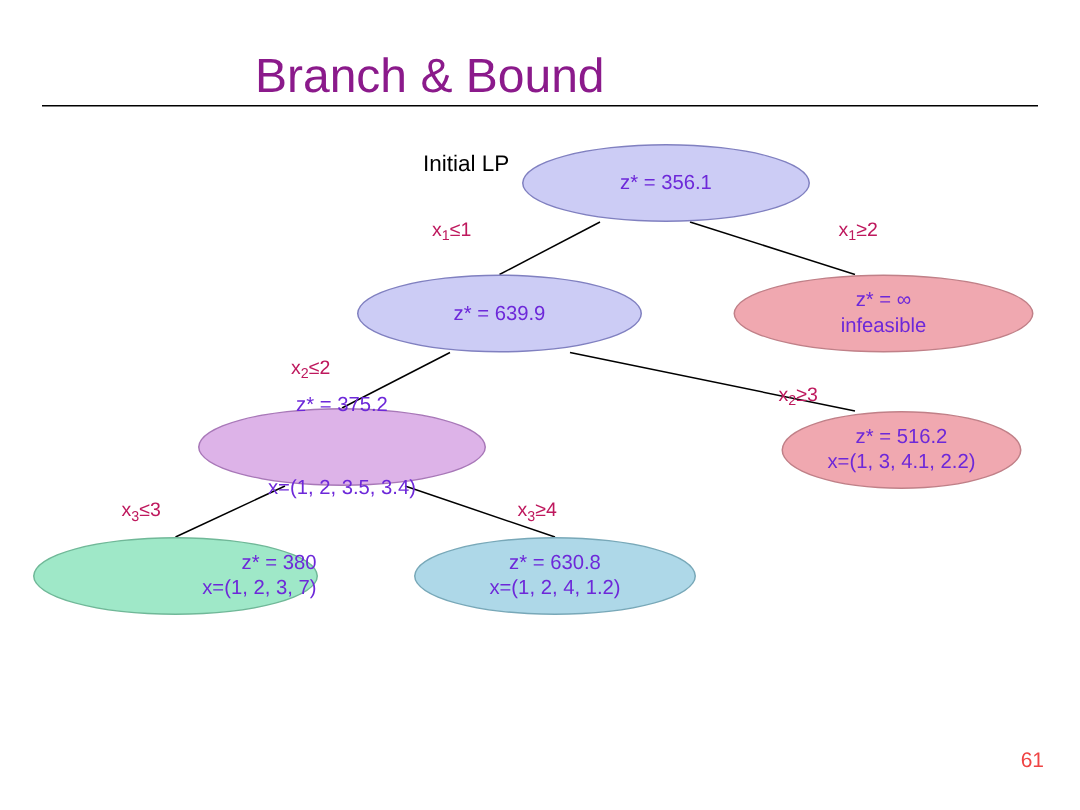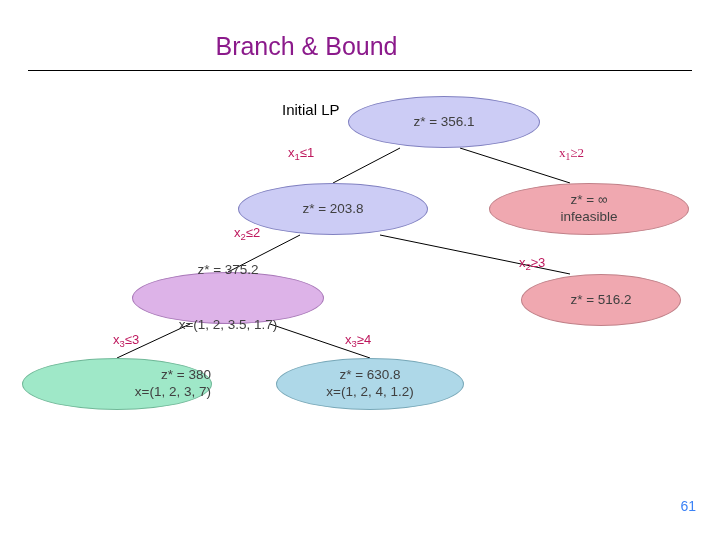--- a/index.html
+++ b/index.html
@@ -17,43 +17,42 @@
     position: relative;
     width: 720px;
     height: 540px;
   }
   #title {
     position: absolute;
     top: 32px;
     left: 0;
     width: 573px;
     text-align: center;
-    font-size: 25px;
+    font-size: 32px;
     color: #8b1a8b;
     font-family: "Liberation Sans", sans-serif;
-    margin-left: 20px;
   }
   #title-rule {
     position: absolute;
     top: 70px;
     left: 28px;
     width: 664px;
     height: 1px;
     background: #000000;
   }
   .node {
     position: absolute;
     border-radius: 50%;
     display: flex;
     flex-direction: column;
     align-items: center;
     justify-content: center;
     text-align: center;
     font-size: 13.5px;
-    color: #404040;
+    color: #6d28d9;
     line-height: 1.25;
     box-sizing: border-box;
   }
   .node .ln { display: block; white-space: nowrap; }
   .label {
     position: absolute;
     font-size: 13px;
     color: #be185d;
     white-space: nowrap;
   }
@@ -67,21 +66,21 @@
     position: absolute;
     font-size: 15px;
     color: #000000;
     white-space: nowrap;
   }
   #page-number {
     position: absolute;
     right: 24px;
     bottom: 26px;
     font-size: 14px;
-    color: #3b82f6;
+    color: #ef4444;
   }
   svg#edges {
     position: absolute;
     top: 0; left: 0;
     width: 720px;
     height: 540px;
   }
 </style>
 </head>
 <body>
@@ -100,45 +99,46 @@
       <line x1="270" y1="324" x2="370" y2="358" stroke="#000000" stroke-width="1"></line>
     </svg>
 
   <div id="initial-lp" style="left:238px; top:101px;margin-left:44px;">Initial LP</div>
 
   <div id="nodes-layer">
       <div class="node" style="left: 348px; top: 96px; width: 192px; height: 52px; background: rgb(204, 204, 245); border: 1px solid rgb(128, 128, 192);">
         <span class="ln">z* = 356.1</span>
       </div>
       <div class="node" style="left: 238px; top: 183px; width: 190px; height: 52px; background: rgb(204, 204, 245); border: 1px solid rgb(128, 128, 192);">
-        <span class="ln">z* = 203.8</span>
+        <span class="ln">z* = 639.9</span>
       </div>
       <div class="node" style="left: 489px; top: 183px; width: 200px; height: 52px; background: rgb(240, 168, 176); border: 1px solid rgb(192, 128, 136);">
         <span class="ln">z* = ∞</span>
         <span class="ln">infeasible</span>
       </div>
       <div class="node" style="left: 132px; top: 272px; width: 192px; height: 52px; background: rgb(221, 179, 232); border: 1px solid rgb(168, 120, 184); gap: 38px;">
         <span class="ln">z* = 375.2</span>
-        <span class="ln">x=(1, 2, 3.5, 1.7)</span>
+        <span class="ln">x=(1, 2, 3.5, 3.4)</span>
       </div>
       <div class="node" style="left: 521px; top: 274px; width: 160px; height: 52px; background: rgb(240, 168, 176); border: 1px solid rgb(192, 128, 136);">
         <span class="ln">z* = 516.2</span>
+        <span class="ln">x=(1, 3, 4.1, 2.2)</span>
       </div>
       <div class="node" style="left: 22px; top: 358px; width: 190px; height: 52px; background: rgb(159, 232, 200); border: 1px solid rgb(112, 184, 152); align-items: flex-end;">
         <span class="ln">z* = 380</span>
         <span class="ln">x=(1, 2, 3, 7)</span>
       </div>
       <div class="node" style="left: 276px; top: 358px; width: 188px; height: 52px; background: rgb(174, 216, 232); border: 1px solid rgb(120, 168, 184);">
         <span class="ln">z* = 630.8</span>
         <span class="ln">x=(1, 2, 4, 1.2)</span>
       </div>
     </div>
   <div id="labels-layer">
       <div class="label" style="left: 288px; top: 145px;"><span>x</span><sub>1</sub><span>≤1</span></div>
-      <div class="label" style="left: 559px; top: 145px; font-family: Liberation Serif, serif;"><span>x</span><sub>1</sub><span>≥2</span></div>
-      <div class="label" style="left: 194px; top: 225px; margin-left: 40px;"><span>x</span><sub>2</sub><span>≤2</span></div>
+      <div class="label" style="left: 559px; top: 145px;"><span>x</span><sub>1</sub><span>≥2</span></div>
+      <div class="label" style="left: 194px; top: 237px;"><span>x</span><sub>2</sub><span>≤2</span></div>
       <div class="label" style="left: 519px; top: 255px;"><span>x</span><sub>2</sub><span>≥3</span></div>
-      <div class="label" style="left: 81px; top: 332px; margin-left: 32px;"><span>x</span><sub>3</sub><span>≤3</span></div>
+      <div class="label" style="left: 81px; top: 332px;"><span>x</span><sub>3</sub><span>≤3</span></div>
       <div class="label" style="left: 345px; top: 332px;"><span>x</span><sub>3</sub><span>≥4</span></div>
     </div>
 
   <div id="page-number">61</div>
 </div>
 
 </body></html>

